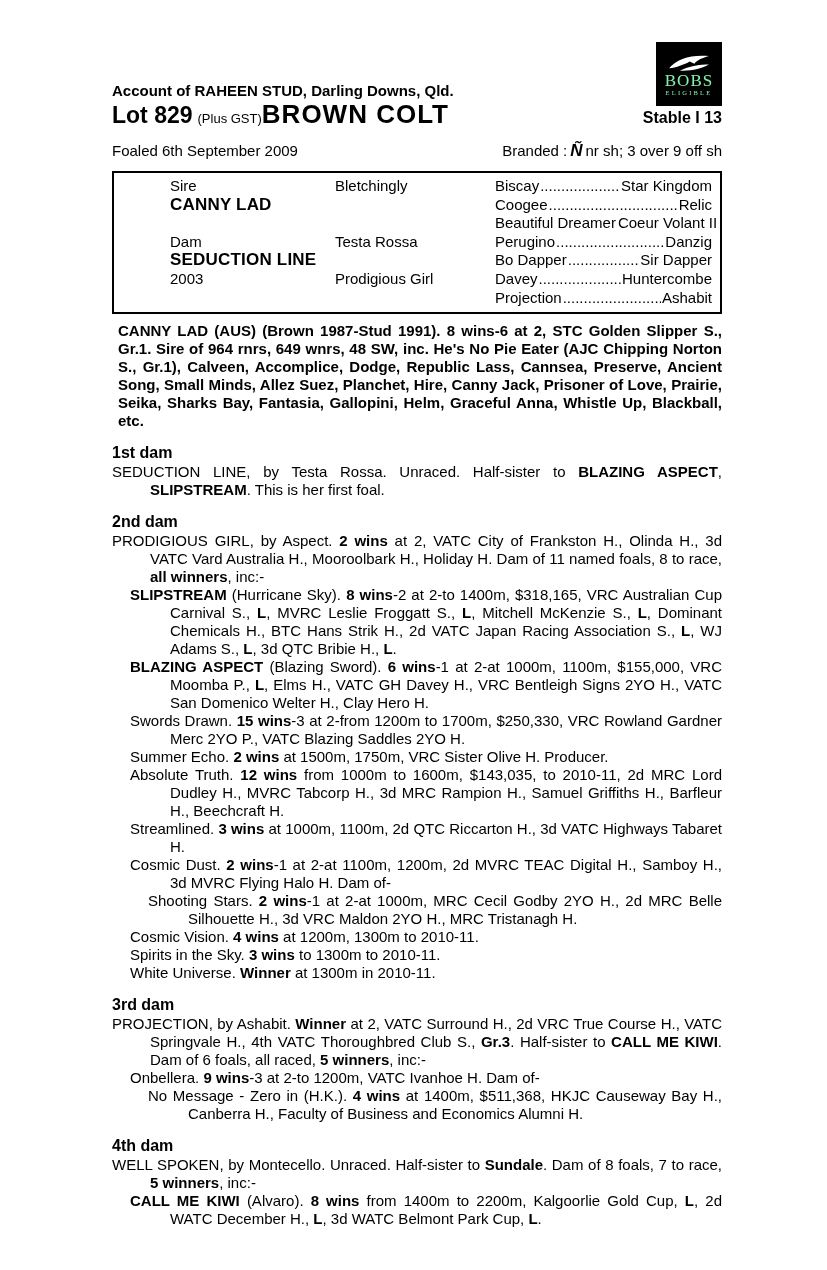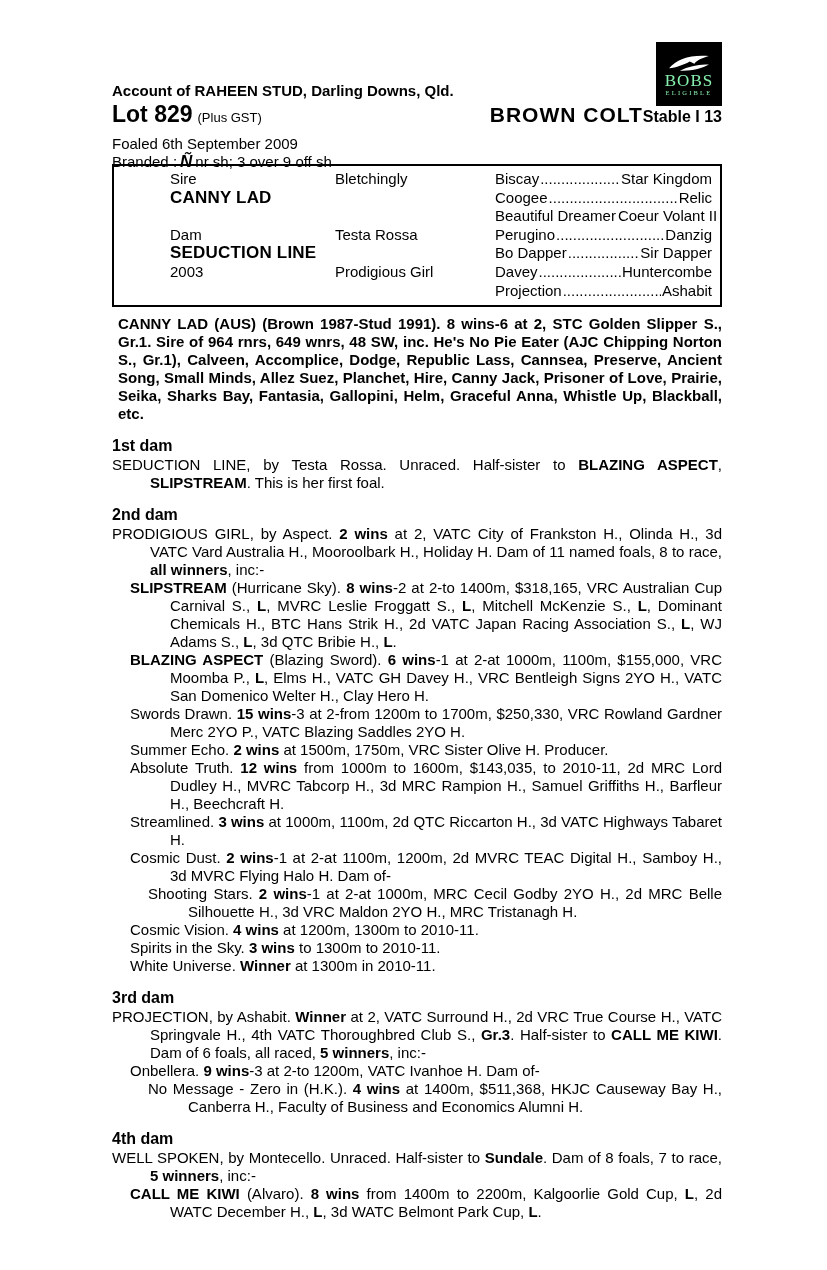--- a/index.html
+++ b/index.html
@@ -23,23 +23,23 @@
     padding-top:2px;box-sizing:border-box;
   }
   .bobs svg{display:block;margin:0 auto;}
   .bobs .l1{font-family:"Liberation Serif","DejaVu Serif",serif;font-size:17px;line-height:16px;letter-spacing:1px;}
   .bobs .l2{font-family:"Liberation Serif","DejaVu Serif",serif;font-size:6.5px;line-height:8px;letter-spacing:2.2px;}
   
   .account{margin-top:34px;text-align:left;font-weight:bold;font-size:15px;}
   .lot-row{display:flex;align-items:baseline;margin-top:5px;height:30px;}
   .lot-num{font-weight:bold;font-size:23px;}
   .gst{font-size:13px;margin-left:5px;}
-  .colt{flex:1;text-align:right;font-weight:bold;font-size:21px;letter-spacing:1px;}
+  .colt{flex:1;text-align:left;font-weight:bold;font-size:26px;letter-spacing:1px;}
   .stable{font-weight:bold;font-size:16px;}
-  .foal-row{display:flex;justify-content:space-between;height:20px;flex-direction:column;}
+  .foal-row{display:flex;justify-content:space-between;margin-top:7px;height:20px;}
   .brand-mark{font-style:italic;font-weight:bold;font-size:17px;padding:0 3px;}
   
   .ped{border:2px solid #000;margin-top:9px;padding:4px 8px 5px 8px;}
   .ped-row{display:flex;height:18.6px;line-height:18.6px;margin-left:48px;}
   .ped-c1{width:165px;flex:none;}
   .ped-c2{width:160px;flex:none;}
   .ped-c3{flex:1;display:flex;min-width:0;}
   .horse-name{font-weight:bold;font-size:17px;letter-spacing:.2px;}
   .dots{flex:1;overflow:hidden;white-space:nowrap;margin:0 1px;}
   .dots::after{content:"....................................................................................................";}

